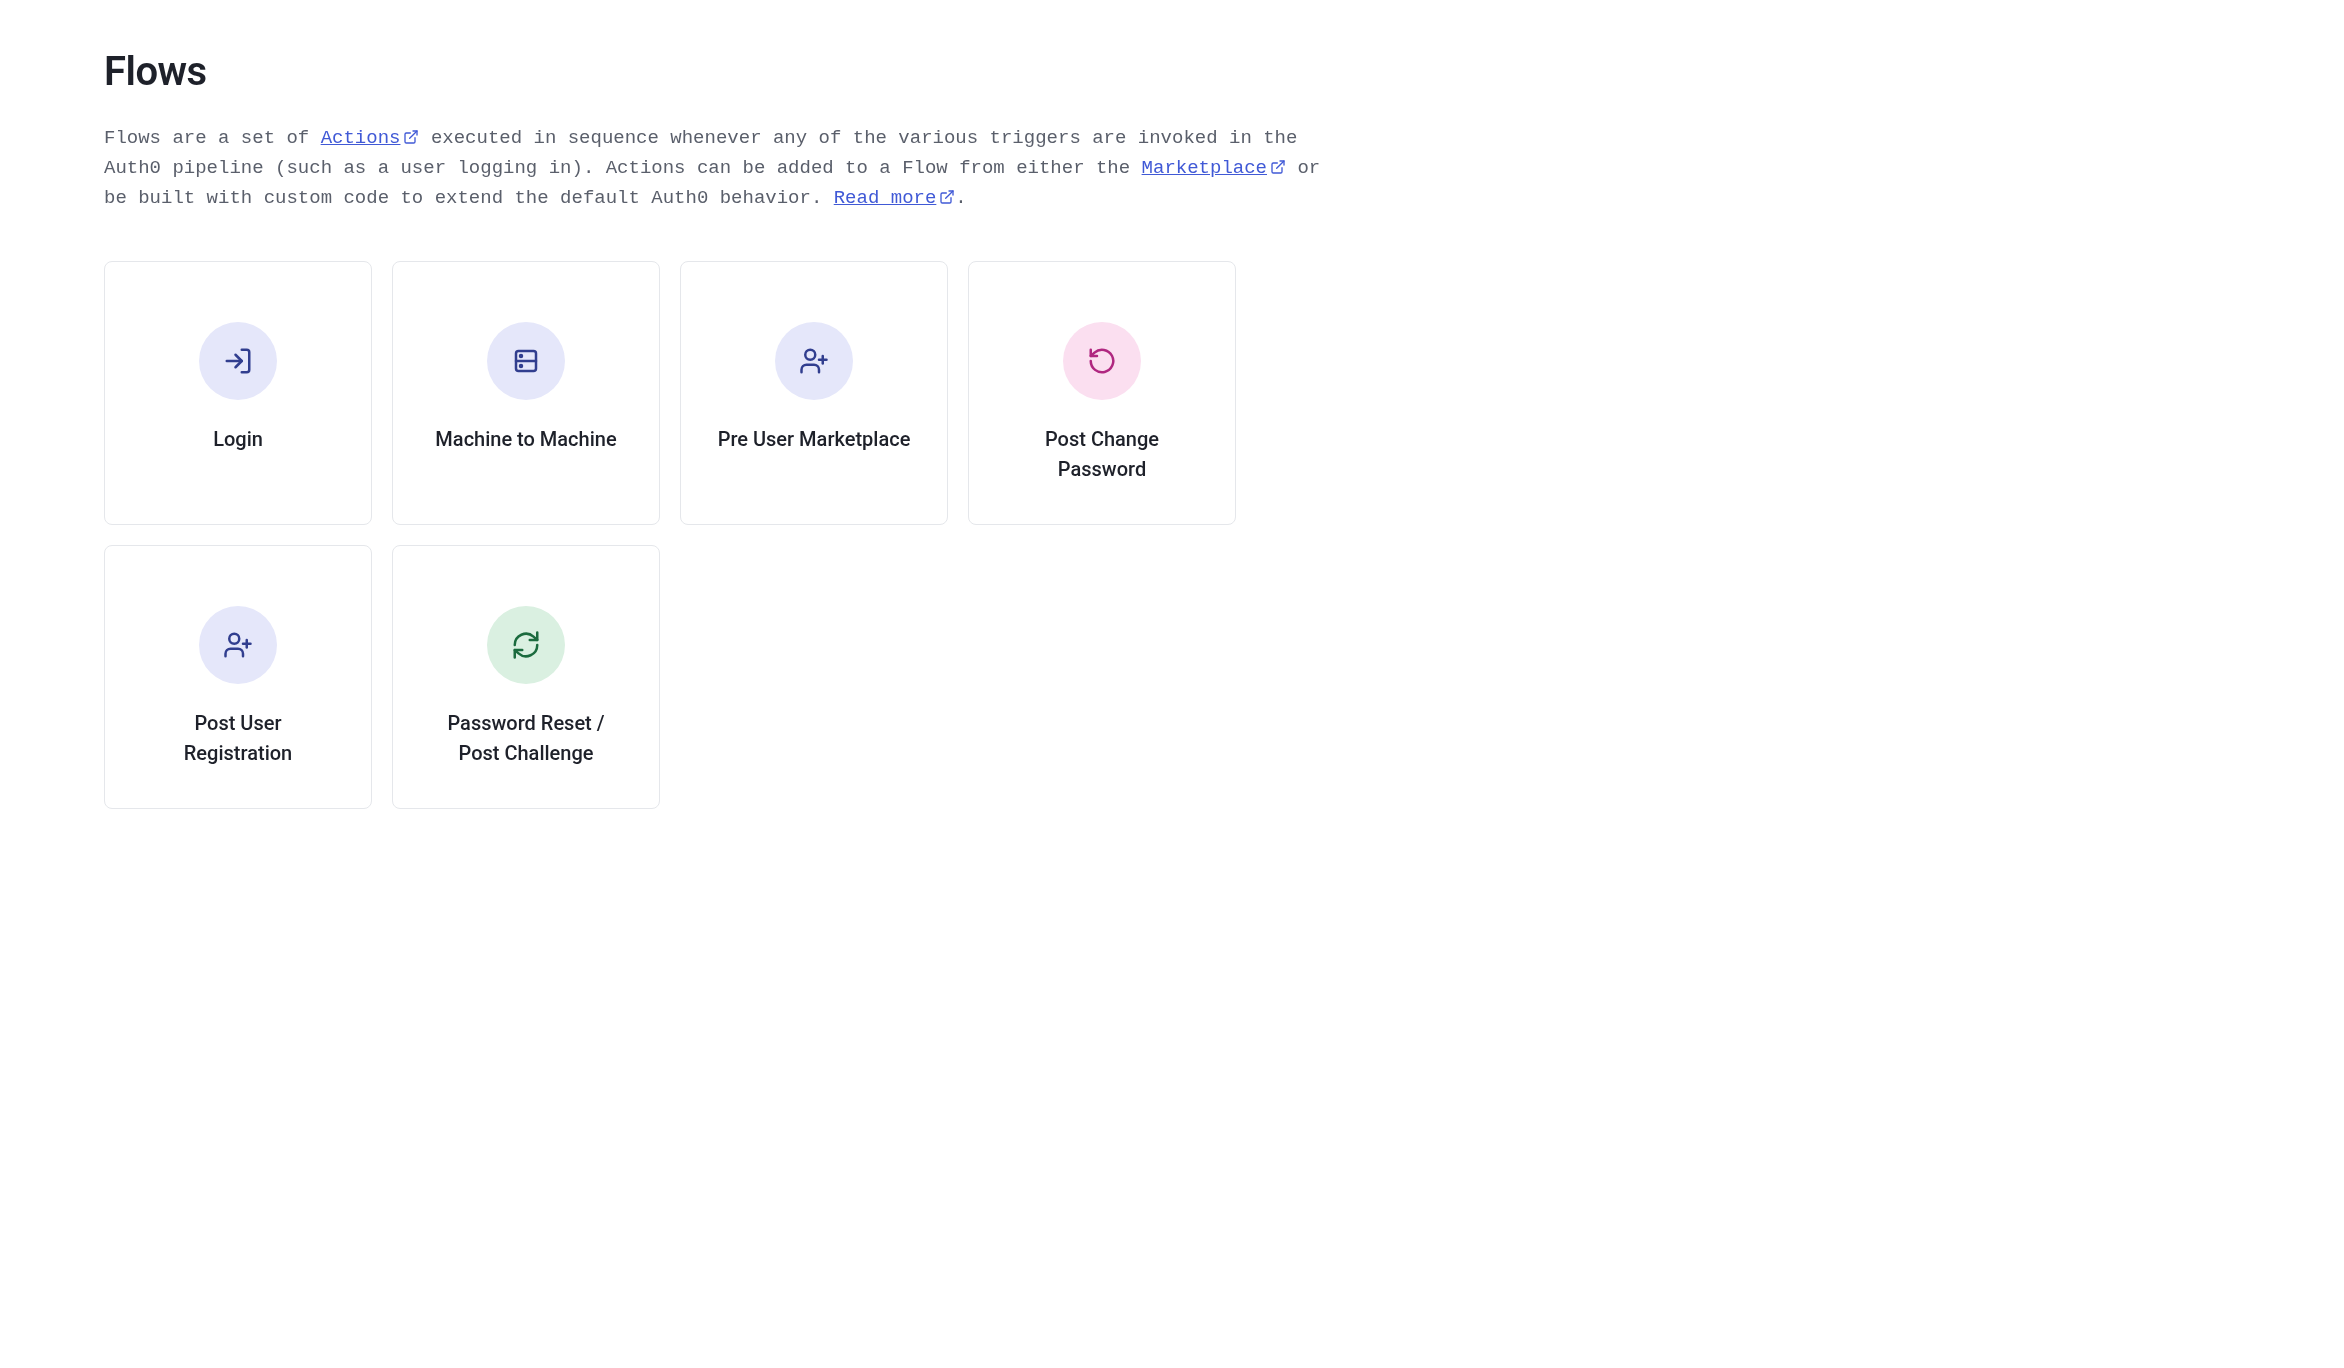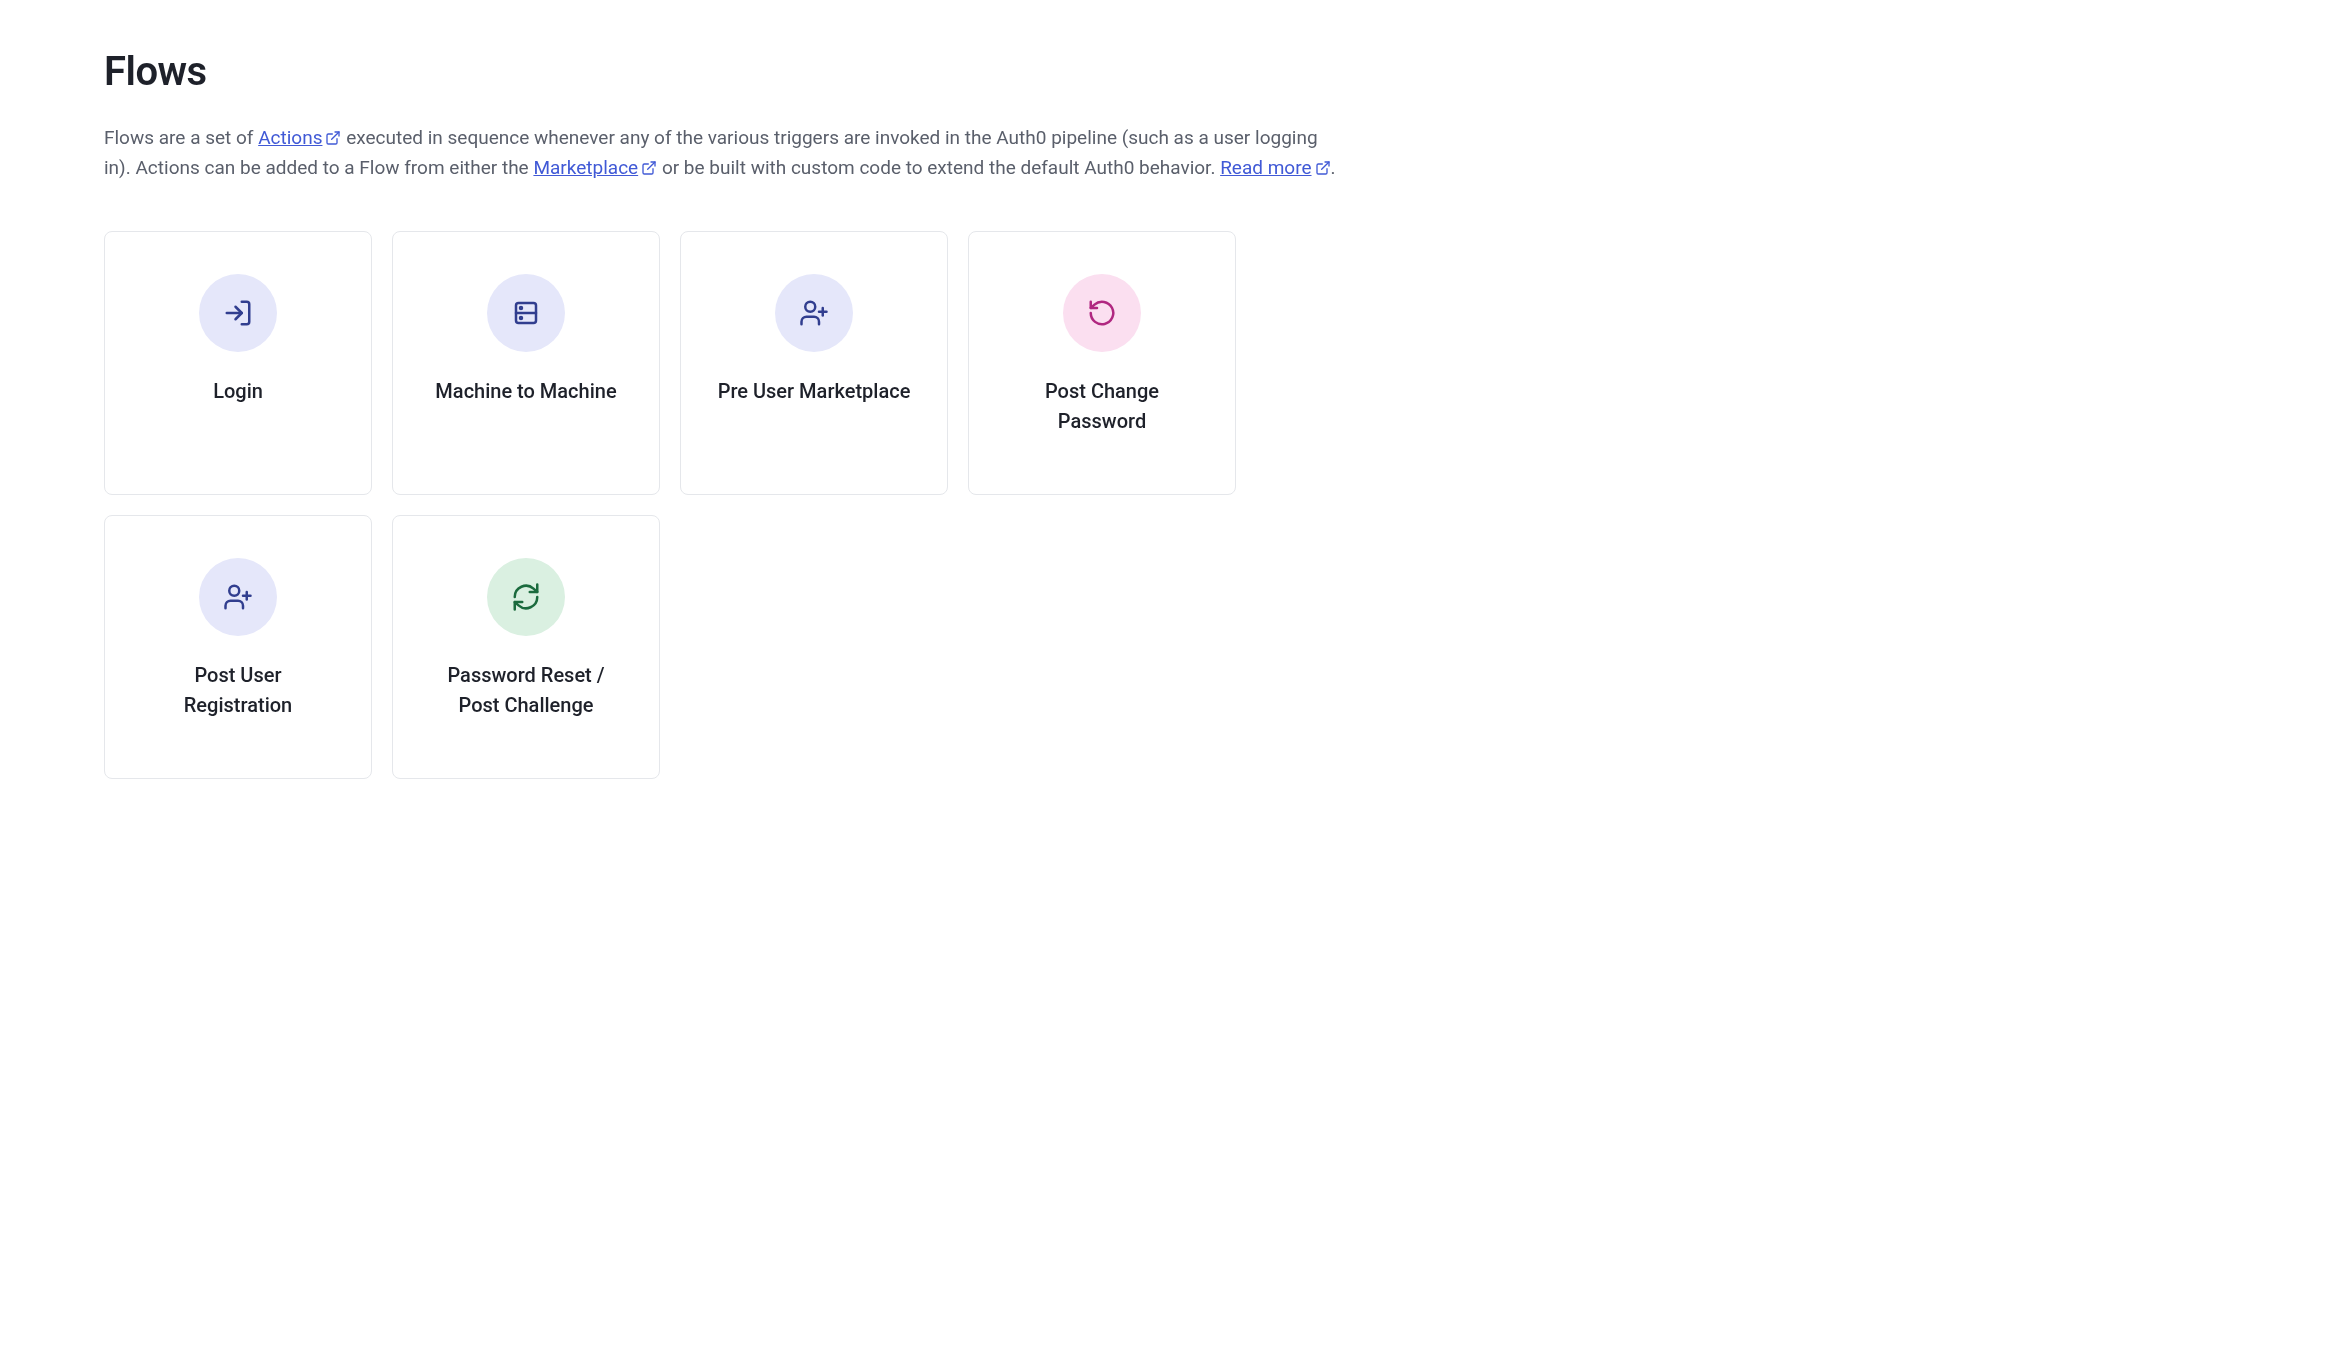--- a/index.html
+++ b/index.html
@@ -19,20 +19,21 @@
     letter-spacing: -0.5px;
     color: #1e212a;
     margin-bottom: 28px;
   }
   .description {
     font-size: 19px;
     line-height: 30px;
     color: #5a5f6b;
     margin-bottom: 48px;
     max-width: 1240px;
+    font-family: Liberation Mono, monospace;
   }
   .description a {
     color: #4059d6;
     text-decoration: underline;
   }
   .ext-icon {
     display: inline-block;
     vertical-align: -2px;
     margin-left: 3px;
   }
@@ -42,21 +43,21 @@
     gap: 20px;
   }
   .flow-card {
     border: 1px solid #e5e7eb;
     border-radius: 8px;
     height: 264px;
     display: flex;
     flex-direction: column;
     align-items: center;
     justify-content: flex-start;
-    padding-top: 42px;
+    padding-top: 60px;
     cursor: pointer;
     background: #fff;
     transition: box-shadow .15s ease;
   }
   .icon-circle {
     width: 78px;
     height: 78px;
     border-radius: 50%;
     display: flex;
     align-items: center;

